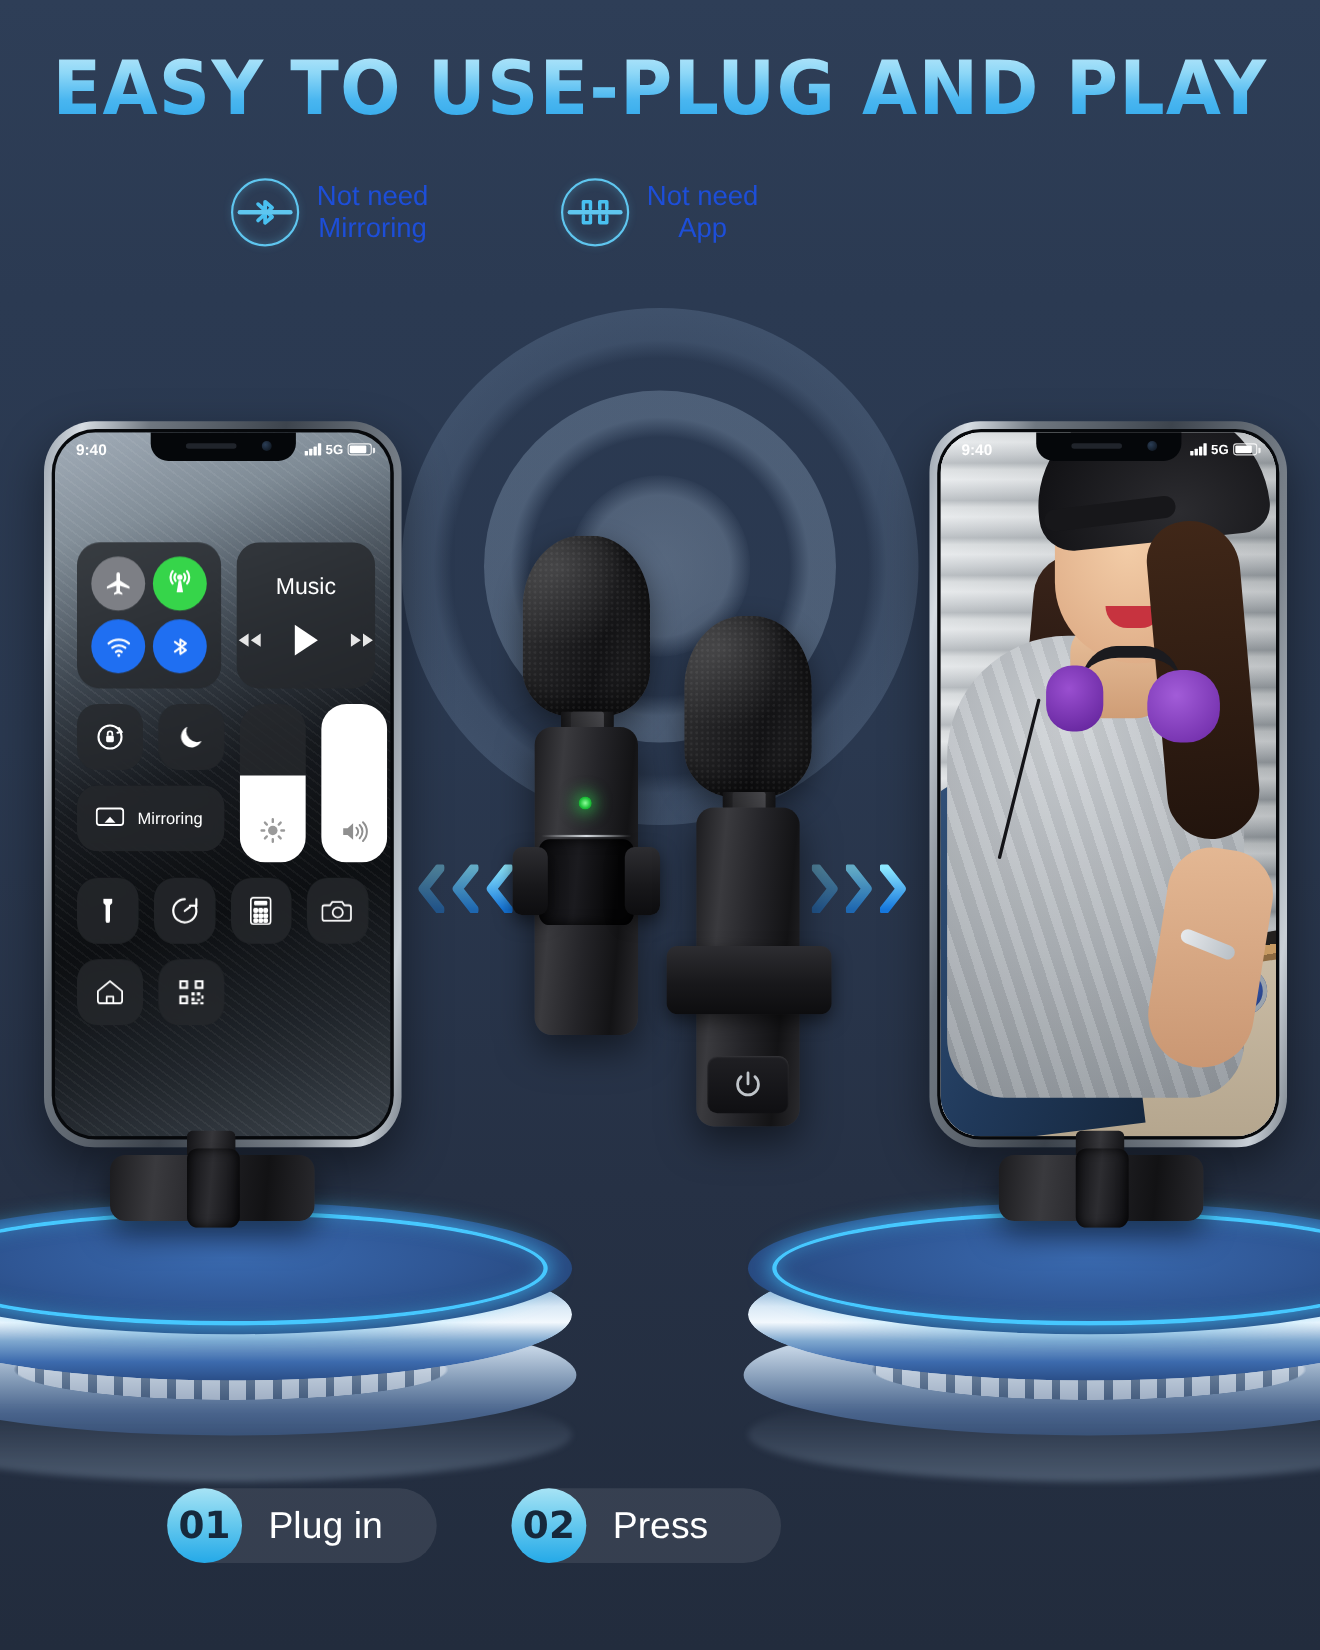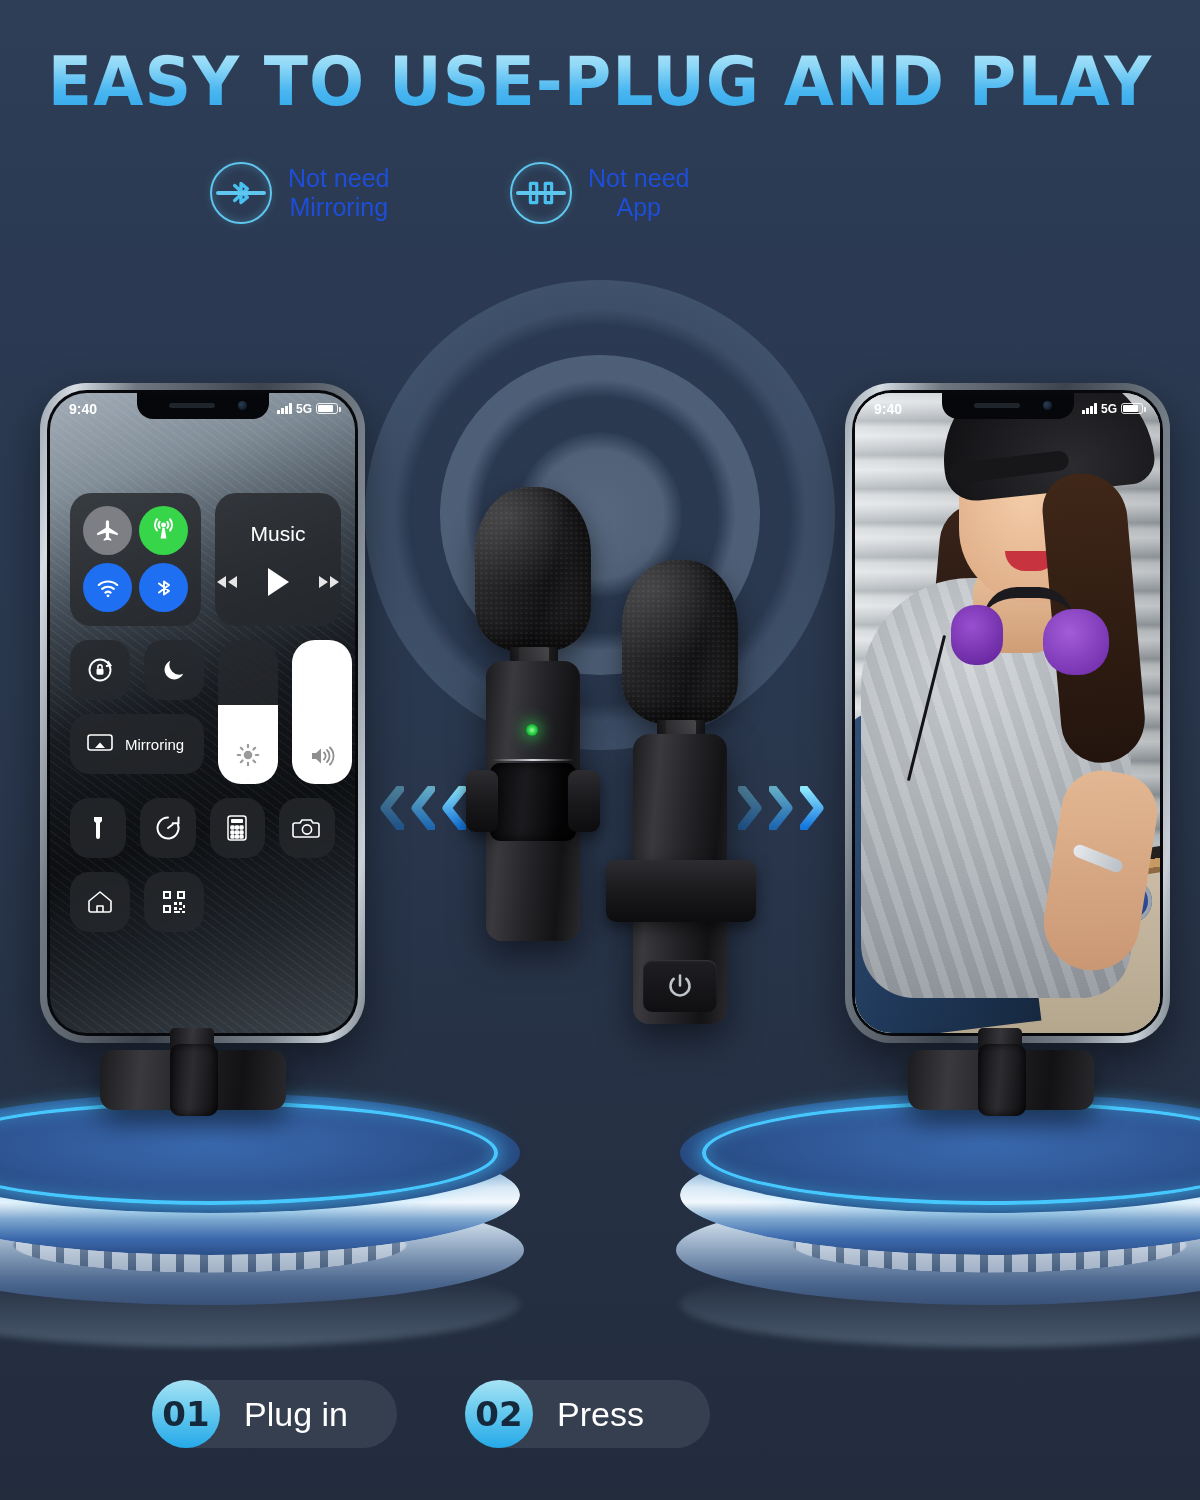--- a/index.html
+++ b/index.html
@@ -216,21 +216,21 @@
   .pod-teeth { position:absolute; left:-4px; top:126px; width:628px; height:88px; border-radius:50%;
     background:repeating-linear-gradient(90deg,rgba(255,255,255,.55) 0 16px,rgba(20,40,70,.45) 16px 24px);
     -webkit-mask-image:radial-gradient(ellipse 50% 50% at 50% 50%,#000 62%,transparent 63%);
     mask-image:radial-gradient(ellipse 50% 50% at 50% 50%,#000 62%,transparent 63%);
     opacity:.75; }
   .pod-reflect { position:absolute; left:0; top:186px; width:620px; height:86px; border-radius:50%;
     background:linear-gradient(180deg,rgba(170,195,220,.30),rgba(170,195,220,0) 80%);
     filter:blur(3px); transform:scaleY(-1); }
 
   
-  #steps { position:absolute; bottom:48px; left:0; width:1200px; height:72px; }
+  #steps { position:absolute; bottom:75px; left:0; width:1200px; height:72px; }
   .step { position:absolute; height:68px; border-radius:34px;
     background:rgba(255,255,255,.09); display:flex; align-items:center; }
   .step-num { width:68px; height:68px; border-radius:50%; flex:0 0 auto;
     background:linear-gradient(180deg,#a7e3f5 0%,#6fcdef 40%,#24a9e8 100%);
     display:flex; align-items:center; justify-content:center;
     color:#16293c; font-size:34px; font-weight:bold; font-family:"DejaVu Sans",sans-serif; }
   .step-lbl { color:#fff; font-size:34px; padding:0 30px 0 24px; white-space:nowrap; }
 </style>
 </head>
 <body>

